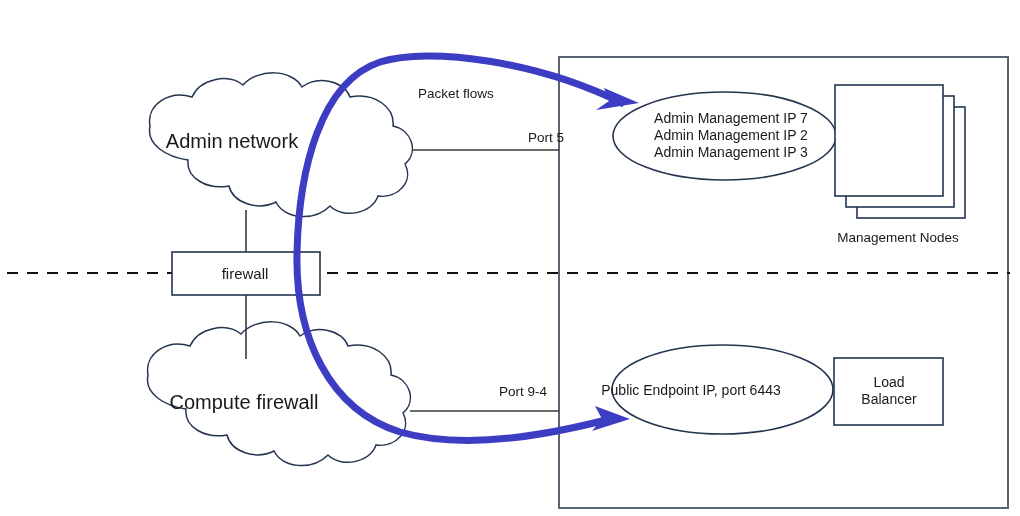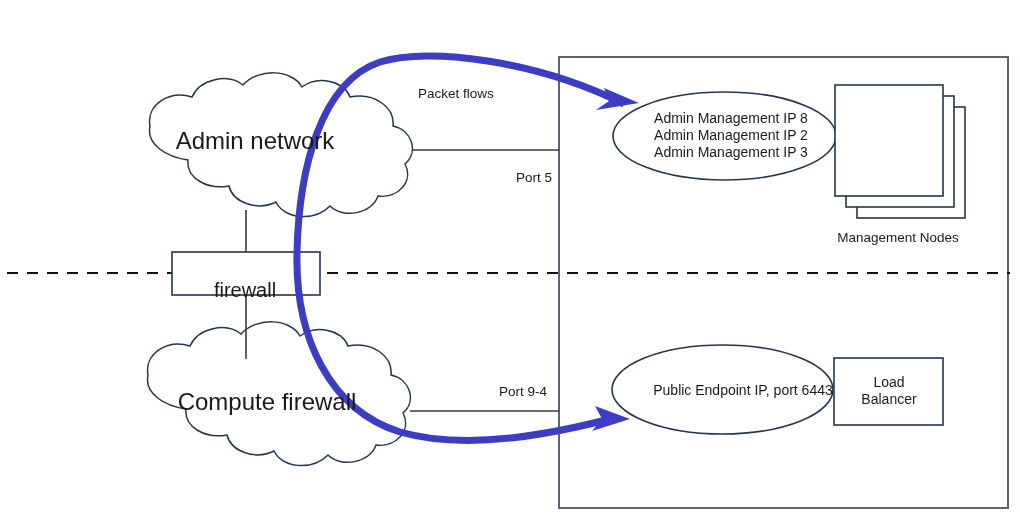--- a/index.html
+++ b/index.html
@@ -66,26 +66,24 @@
     stroke: none;
   }
   .lbl {
     position: absolute;
     color: #1A1A1A;
     font-family: "Liberation Sans", sans-serif;
     white-space: nowrap;
     line-height: 1.22;
   }
   .lbl-cloud {
-    font-size: 24px;
-    margin-left: 23px;
+    font-size: 20px;
   }
   .lbl-firewall {
-    font-size: 20px;
-    margin-top: 16px;
+    font-size: 15px;
   }
   .lbl-port {
     font-size: 13.5px;
   }
   .lbl-packet {
     font-size: 13.5px;
   }
   .lbl-ip-list {
     font-size: 14px;
     text-align: left;
@@ -179,33 +177,33 @@
   </svg>
 
   <div class="lbl lbl-cloud center-xy" style="left:232px; top:141px;">Admin network</div>
 
   <div class="lbl lbl-cloud center-xy" style="left:244px; top:402px;">Compute firewall</div>
 
   <div class="lbl lbl-firewall center-xy" style="left:245px; top:274px;">firewall</div>
 
   <div class="lbl lbl-packet" style="left:418px; top:86px;">Packet flows</div>
 
-  <div class="lbl lbl-port" style="left:516px; top:130px;margin-top:40px;">Port 5</div>
+  <div class="lbl lbl-port" style="left:528px; top:130px;">Port 5</div>
 
   <div class="lbl lbl-port" style="left:499px; top:384px;">Port 9-4</div>
 
   <div class="lbl lbl-ip-list center-xy" style="left:731px; top:136px;">
-    <div>Admin Management IP 8</div>
+    <div>Admin Management IP 7</div>
     <div>Admin Management IP 2</div>
     <div>Admin Management IP 3</div>
   </div>
 
 
   <div class="lbl lbl-mgmt-nodes center-x" style="left:898px; top:230px;">Management Nodes</div>
 
-  <div class="lbl lbl-endpoint center-xy" style="left:743px; top:391px;">Public Endpoint IP, port 6443</div>
+  <div class="lbl lbl-endpoint center-xy" style="left:691px; top:391px;">Public Endpoint IP, port 6443</div>
 
   <div class="lbl lbl-stackbox center-xy" style="left:889px; top:391px;">
     <div>Load</div>
     <div>Balancer</div>
   </div>
 
 </div>
 
 </body></html>

